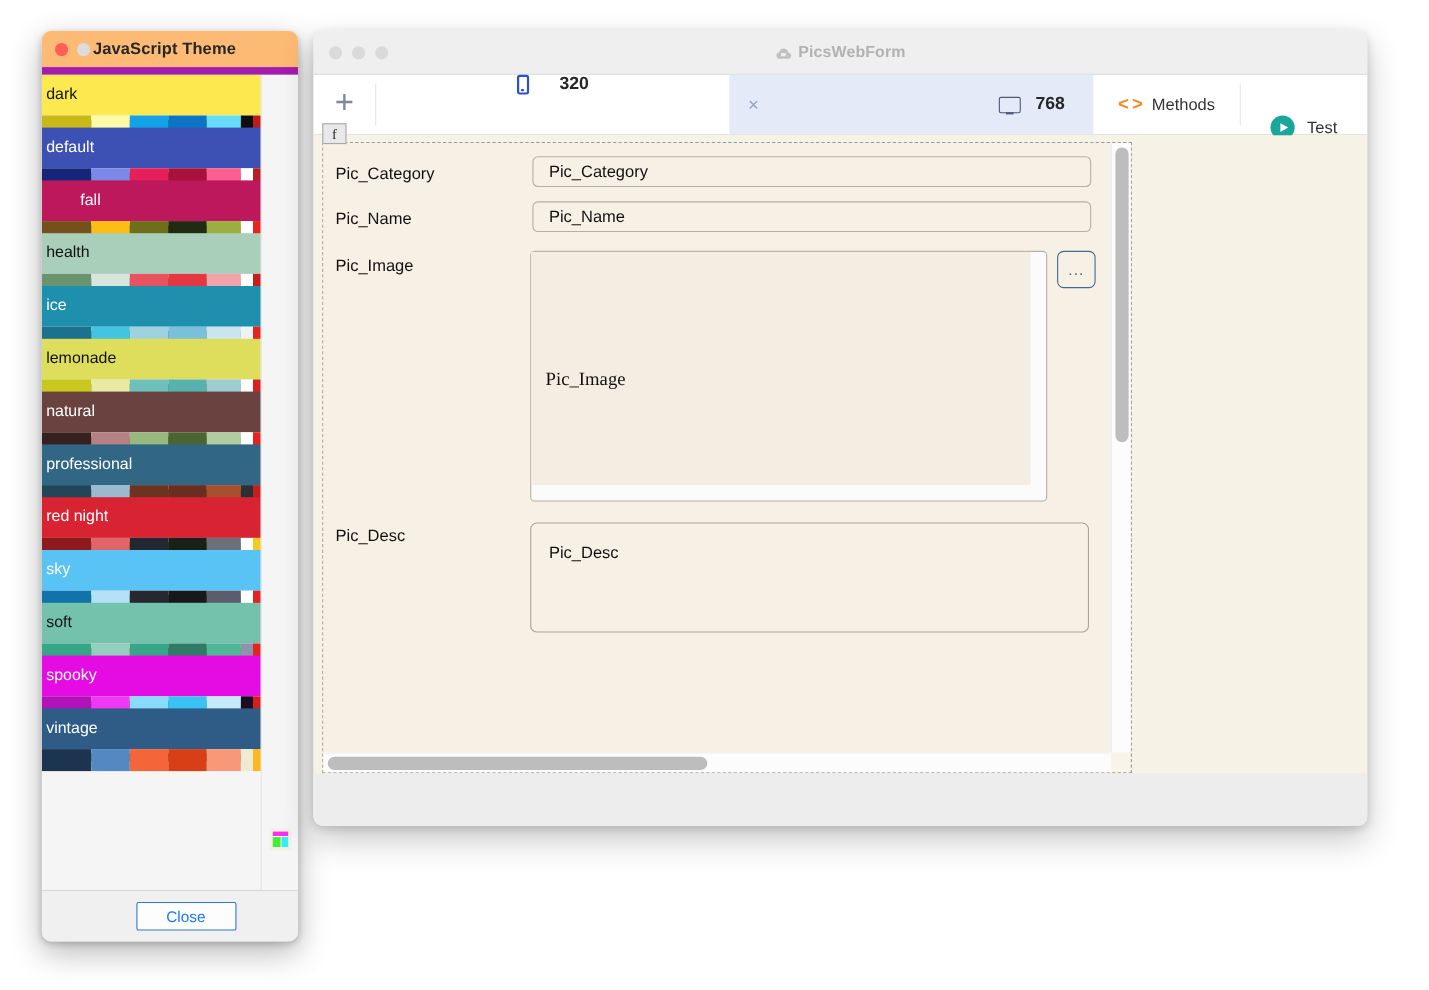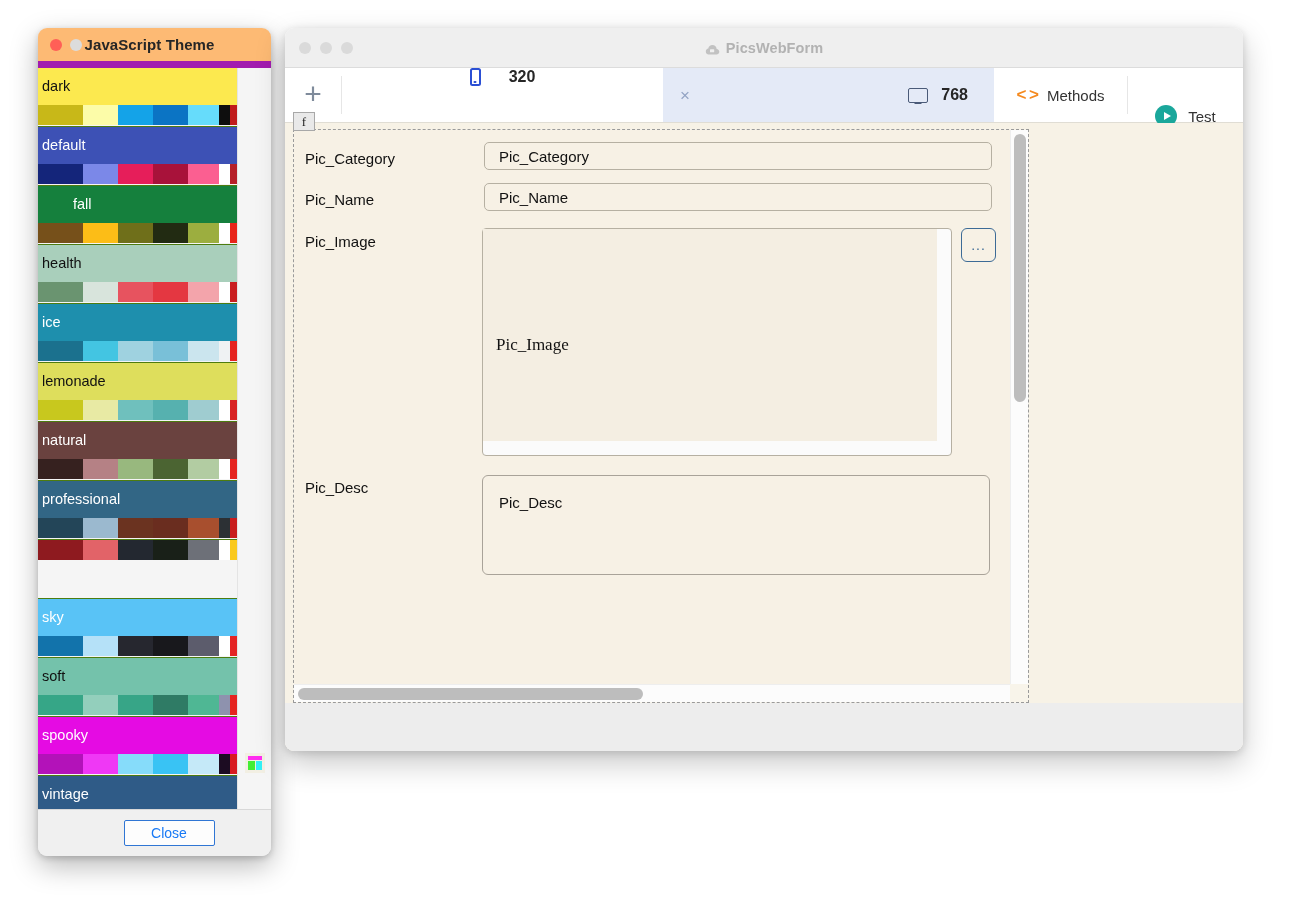--- a/index.html
+++ b/index.html
@@ -41,24 +41,24 @@
     background:#f5f5f5;
     border-bottom:1px solid #d8d8d8;
     position:relative;
     overflow:hidden;
   }
   #theme-list{
     position:absolute;left:0;top:0;width:200px;bottom:0;
     overflow:hidden;
   }
   .theme-row{
-    height:59px;
+    height:48px;
     position:relative;
     box-sizing:border-box;
-    border-bottom:1px solid #4d7c0f;
+    border-bottom:7px solid #4d7c0f;
   }
   .theme-main{
     height:37px;
     display:flex;align-items:center;
     padding-left:4px;
     box-sizing:border-box;
   }
   .theme-name{
     font-size:14.5px;
     line-height:1;
@@ -318,21 +318,21 @@
             <span style="background: rgb(20, 37, 122); width: 22.2973%;"></span>
             <span style="background: rgb(123, 136, 232); width: 17.5676%;"></span>
             <span style="background: rgb(230, 30, 90); width: 17.5676%;"></span>
             <span style="background: rgb(168, 18, 58); width: 17.5676%;"></span>
             <span style="background: rgb(251, 95, 145); width: 15.5405%;"></span>
             <span style="background: rgb(255, 255, 255); width: 5.40541%;"></span>
             <span style="background: rgb(182, 31, 40); width: 4.05405%;"></span>
           </div>
         </div>
         <div class="theme-row">
-          <div class="theme-main" style="background: #15803d; padding-left: 35px;">
+          <div class="theme-main" style="background: #be185d; padding-left: 35px;">
             <span class="theme-name" style="color: rgb(255, 255, 255);">fall</span>
           </div>
           <div class="theme-strip">
             <span style="background: rgb(118, 80, 26); width: 22.2973%;"></span>
             <span style="background: rgb(252, 189, 23); width: 17.5676%;"></span>
             <span style="background: rgb(111, 111, 26); width: 17.5676%;"></span>
             <span style="background: rgb(34, 43, 18); width: 17.5676%;"></span>
             <span style="background: rgb(156, 174, 63); width: 15.5405%;"></span>
             <span style="background: rgb(255, 255, 255); width: 5.40541%;"></span>
             <span style="background: rgb(232, 37, 26); width: 4.05405%;"></span>
@@ -402,20 +402,23 @@
             <span style="background: rgb(35, 69, 88); width: 22.2973%;"></span>
             <span style="background: rgb(155, 185, 207); width: 17.5676%;"></span>
             <span style="background: rgb(107, 51, 32); width: 17.5676%;"></span>
             <span style="background: rgb(106, 45, 31); width: 17.5676%;"></span>
             <span style="background: rgb(168, 79, 46); width: 15.5405%;"></span>
             <span style="background: rgb(44, 48, 52); width: 5.40541%;"></span>
             <span style="background: rgb(200, 29, 29); width: 4.05405%;"></span>
           </div>
         </div>
         <div class="theme-row">
+          <div class="theme-main" style="background: rgb(216, 35, 50);">
+            <span class="theme-name" style="color: rgb(255, 255, 255);">red night</span>
+          </div>
           <div class="theme-strip">
             <span style="background: rgb(142, 26, 31); width: 22.2973%;"></span>
             <span style="background: rgb(226, 99, 104); width: 17.5676%;"></span>
             <span style="background: rgb(35, 40, 48); width: 17.5676%;"></span>
             <span style="background: rgb(25, 32, 24); width: 17.5676%;"></span>
             <span style="background: rgb(109, 112, 120); width: 15.5405%;"></span>
             <span style="background: rgb(255, 255, 255); width: 5.40541%;"></span>
             <span style="background: rgb(250, 201, 30); width: 4.05405%;"></span>
           </div>
         </div>

